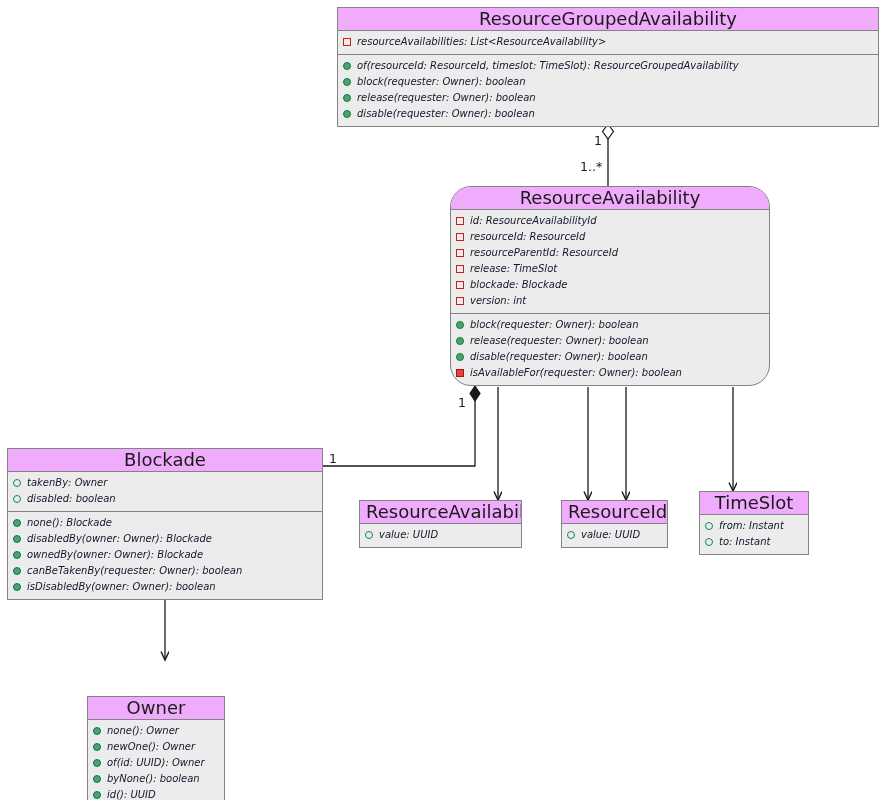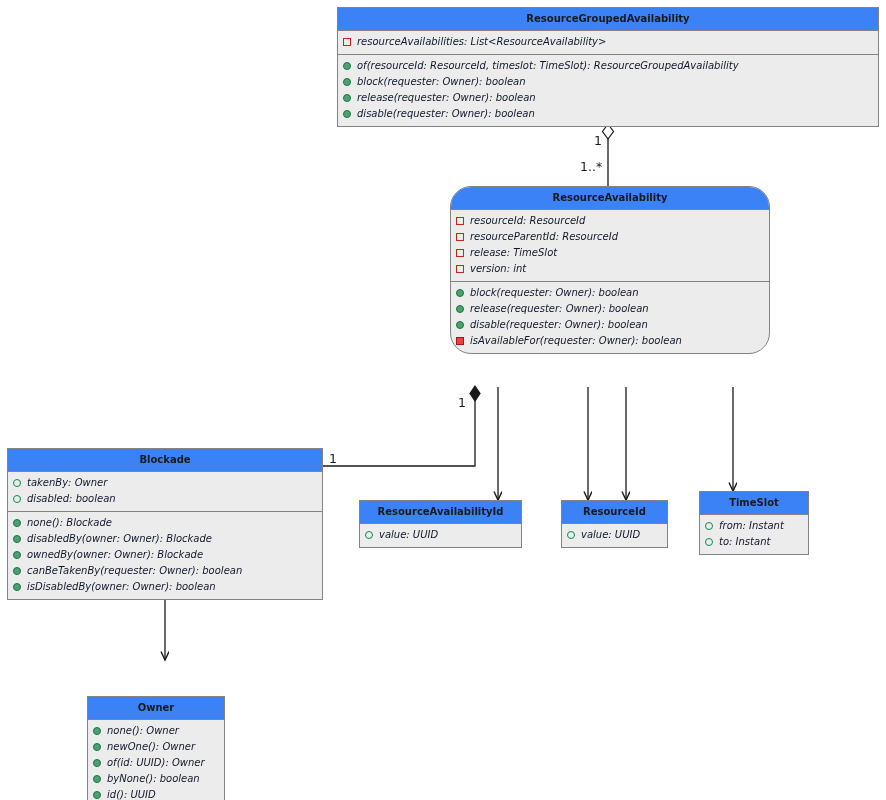--- a/index.html
+++ b/index.html
@@ -29,28 +29,27 @@
   }
   .uml-class {
     position: absolute;
     box-sizing: border-box;
     border: 1px solid #838383;
     background: #ececec;
     overflow: hidden;
   }
   .uml-title {
     text-align: center;
-    font-size: 10px;
+    font-size: 18px;
     color: #1a1a1a;
-    background: #3b82f6;
+    background: #f0abfc;
     padding: 3px 6px 4px 6px;
     border-bottom: 1px solid #838383;
     line-height: 15px;
     white-space: nowrap;
-    font-weight: bold;
   }
   .uml-compartment {
     padding: 3px 5px 4px 5px;
     border-bottom: 1px solid #838383;
   }
   .uml-compartment:last-child {
     border-bottom: none;
   }
   .uml-member {
     font-size: 10px;
@@ -161,29 +160,37 @@
         <span>disable(requester: Owner): boolean</span>
       </div>
     </div>
   </div>
 
   <div class="uml-class" style="left:450px; top:186px; width:320px;border-radius:21px;">
     <div class="uml-title">ResourceAvailability</div>
     <div class="uml-compartment">
       <div class="uml-member">
         <span class="marker priv-field"></span>
+        <span>id: ResourceAvailabilityId</span>
+      </div>
+      <div class="uml-member">
+        <span class="marker priv-field"></span>
         <span>resourceId: ResourceId</span>
       </div>
       <div class="uml-member">
         <span class="marker priv-field"></span>
         <span>resourceParentId: ResourceId</span>
       </div>
       <div class="uml-member">
         <span class="marker priv-field"></span>
         <span>release: TimeSlot</span>
+      </div>
+      <div class="uml-member">
+        <span class="marker priv-field"></span>
+        <span>blockade: Blockade</span>
       </div>
       <div class="uml-member">
         <span class="marker priv-field"></span>
         <span>version: int</span>
       </div>
     </div>
     <div class="uml-compartment">
       <div class="uml-member">
         <span class="marker pub-method"></span>
         <span>block(requester: Owner): boolean</span>

